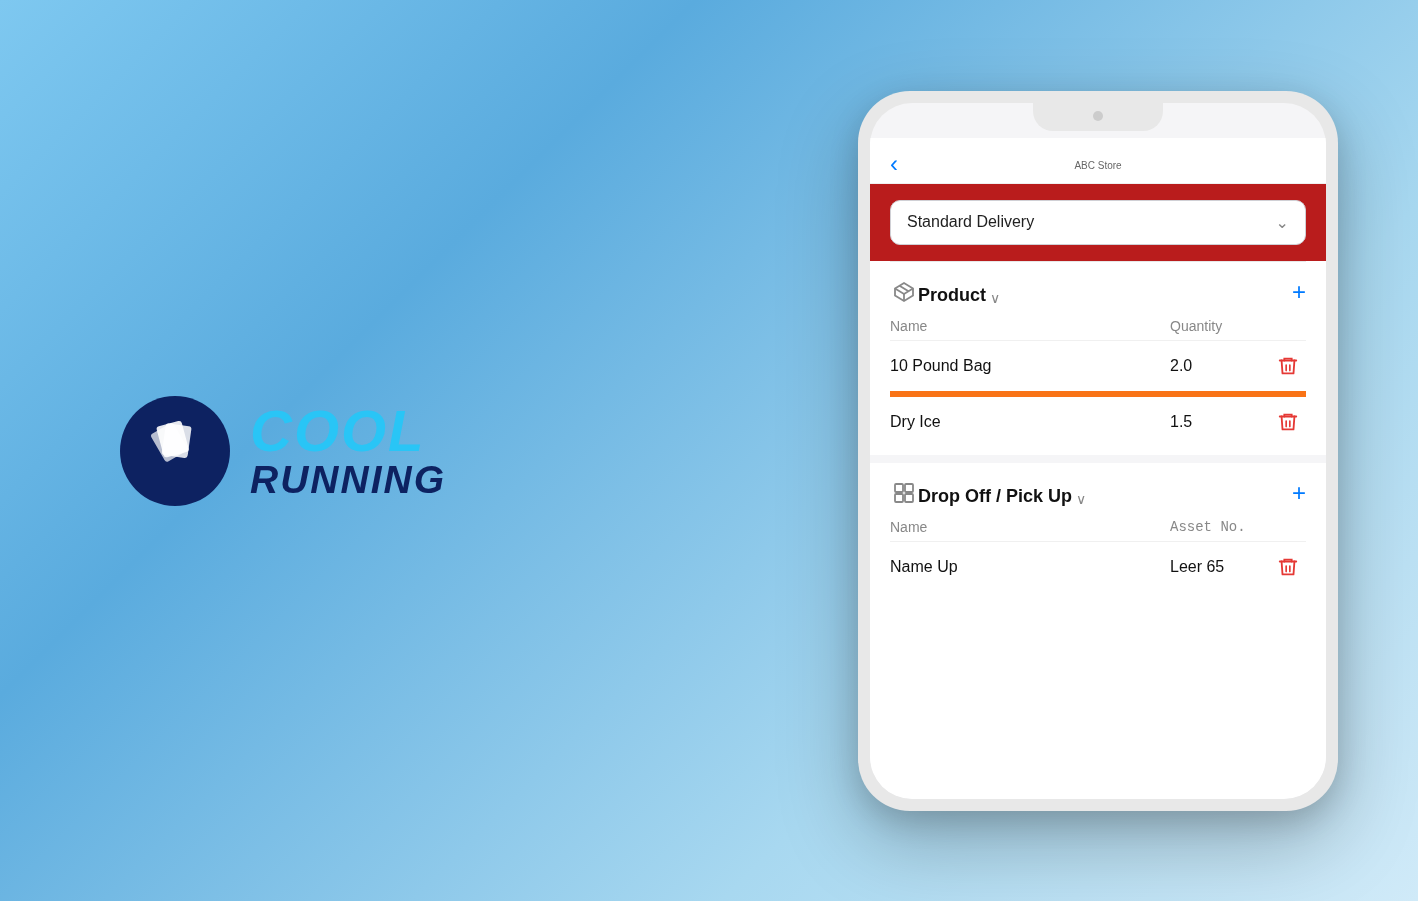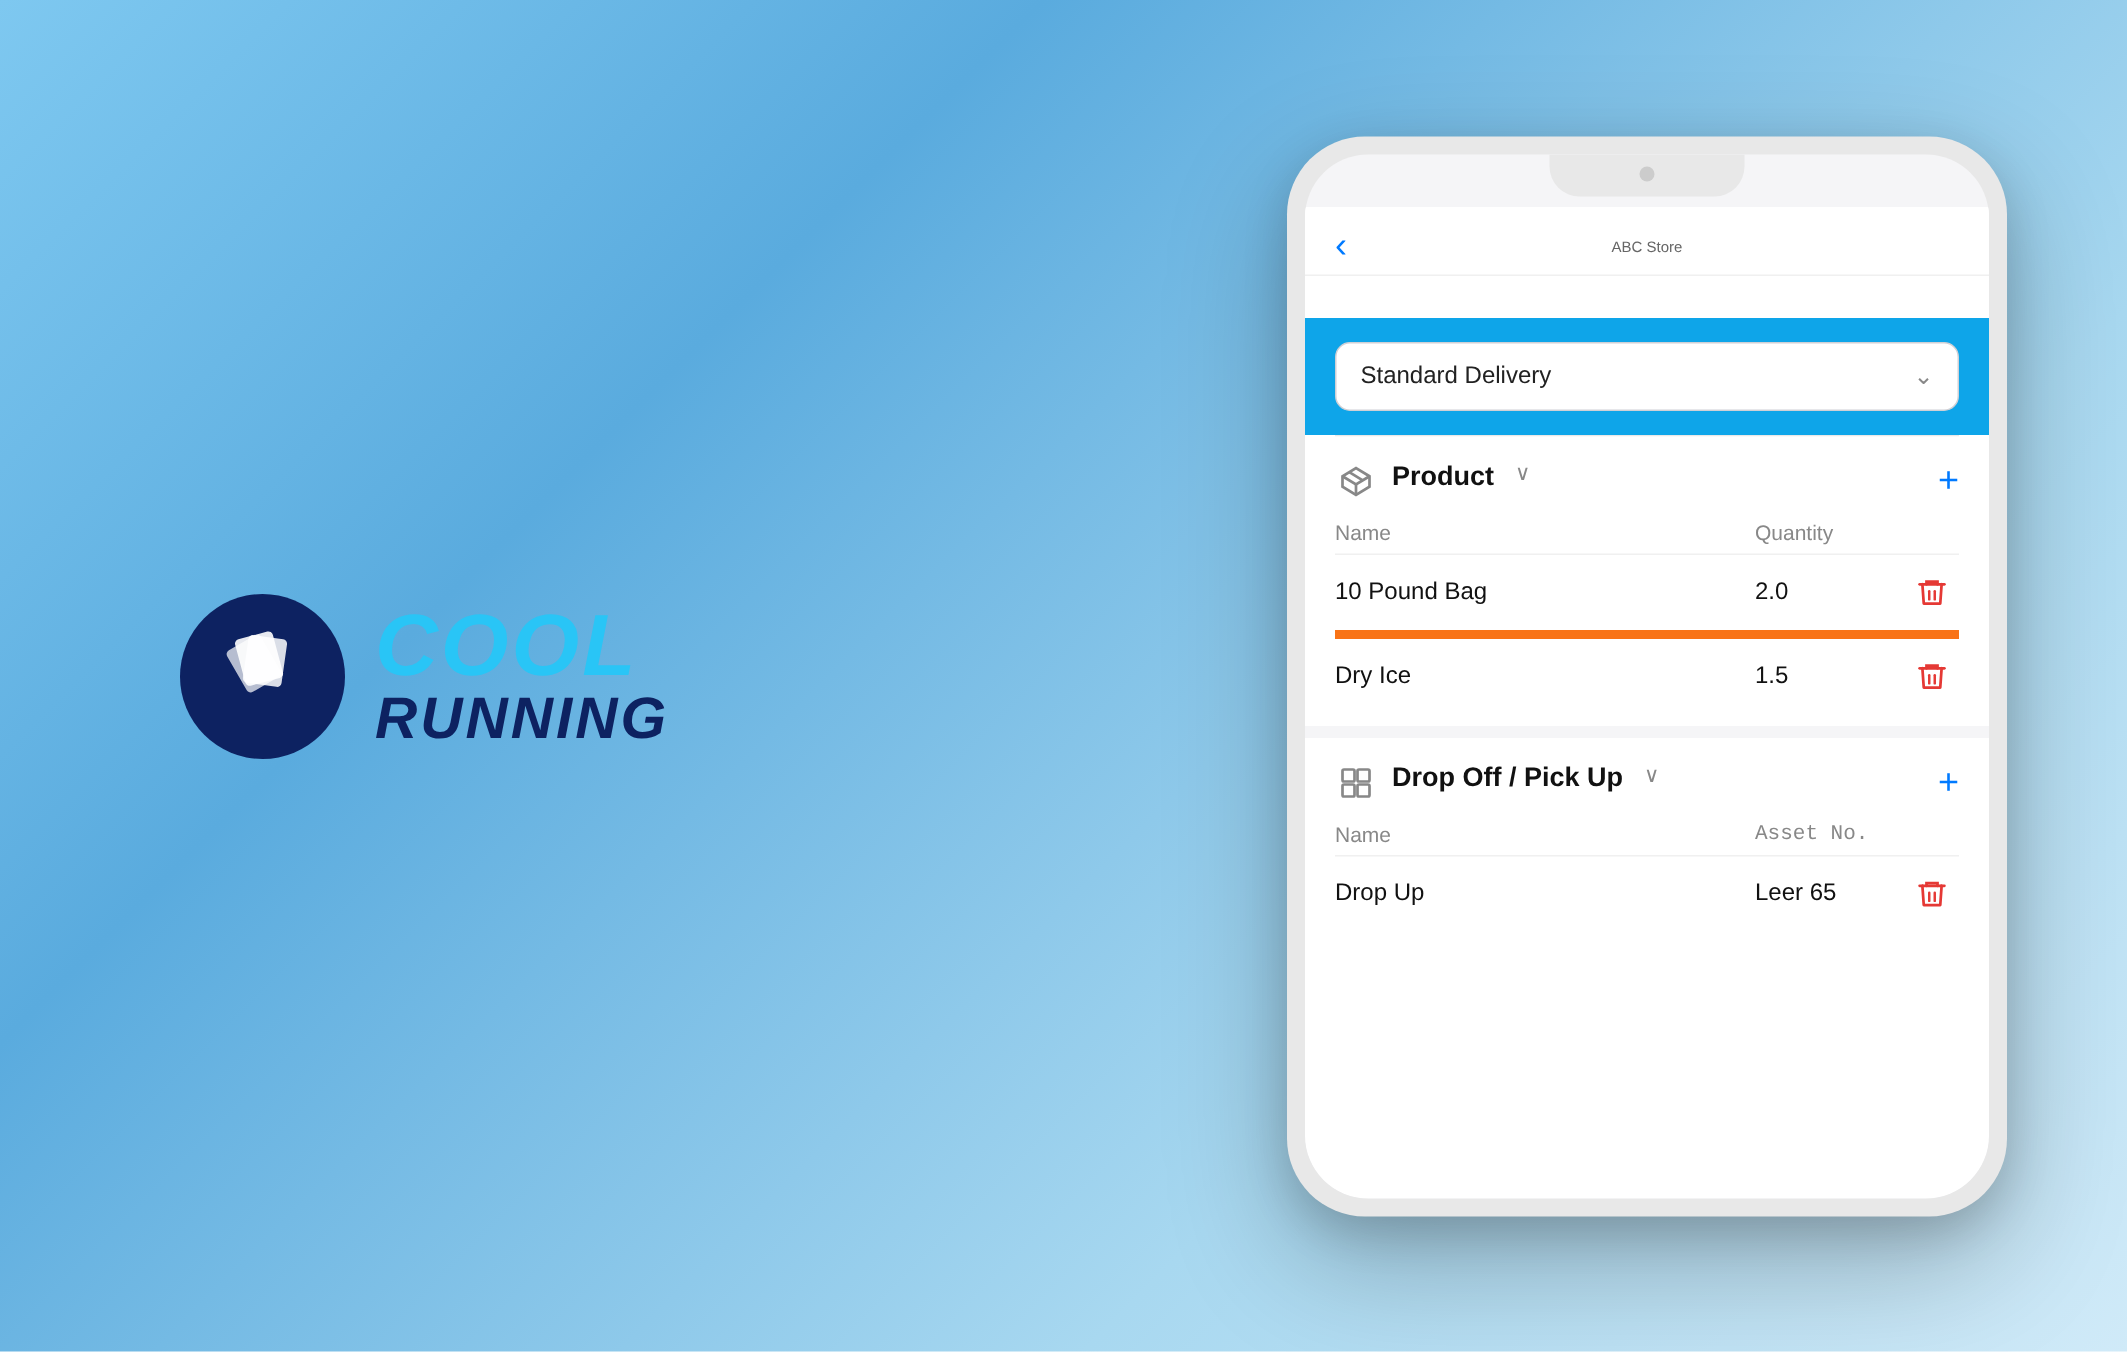--- a/index.html
+++ b/index.html
@@ -163,22 +163,21 @@
 
     .header-subtitle {
       font-size: 10px;
       color: #666;
       margin-top: 2px;
     }
 
     
     .delivery-section {
       padding: 16px 20px;
-      background: #0ea5e9;
-      margin-top: 28px;
+      background: #b91c1c;
     }
 
     .delivery-dropdown {
       border: 1.5px solid #d0d0d5;
       border-radius: 10px;
       padding: 12px 16px;
       display: flex;
       align-items: center;
       justify-content: space-between;
       cursor: pointer;
@@ -209,22 +208,22 @@
 
     .section-header {
       display: flex;
       align-items: center;
       justify-content: space-between;
       margin-bottom: 12px;
     }
 
     .section-header-left {
       display: flex;
-      align-items: flex-start;
-      gap: 10px;
+      align-items: flex-end;
+      gap: 0;
     }
 
     .section-icon {
       width: 28px;
       height: 28px;
       color: #888;
       display: flex;
       align-items: center;
       justify-content: center;
     }
@@ -445,21 +444,21 @@
             <span class="add-button">+</span>
           </div>
 
           <div class="table-header">
             <span class="col-name">Name</span>
             <span class="col-asset">Asset No.</span>
             <div class="col-action"></div>
           </div>
 
           <div class="table-row">
-            <span class="row-name">Drop Up</span>
+            <span class="row-name">Name Up</span>
             <span class="row-asset">Leer 65</span>
             <div class="delete-btn">
               <svg class="trash-icon" viewBox="0 0 24 24" fill="none" xmlns="http://www.w3.org/2000/svg">
                 <path d="M3 6H21" stroke="#e53935" stroke-width="2" stroke-linecap="round"></path>
                 <path d="M8 6V4H16V6" stroke="#e53935" stroke-width="2" stroke-linecap="round"></path>
                 <path d="M19 6L18 20H6L5 6" stroke="#e53935" stroke-width="2" stroke-linecap="round" stroke-linejoin="round"></path>
                 <path d="M10 11V17" stroke="#e53935" stroke-width="1.8" stroke-linecap="round"></path>
                 <path d="M14 11V17" stroke="#e53935" stroke-width="1.8" stroke-linecap="round"></path>
               </svg>
             </div>

